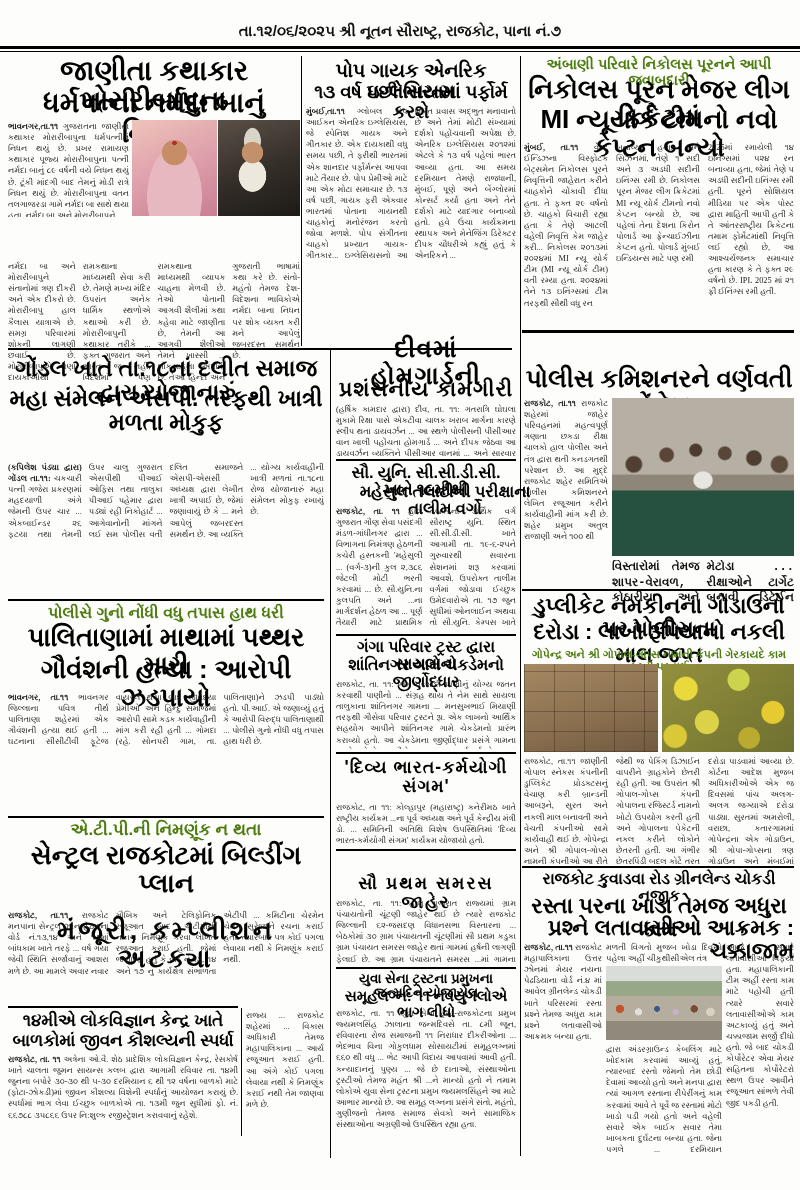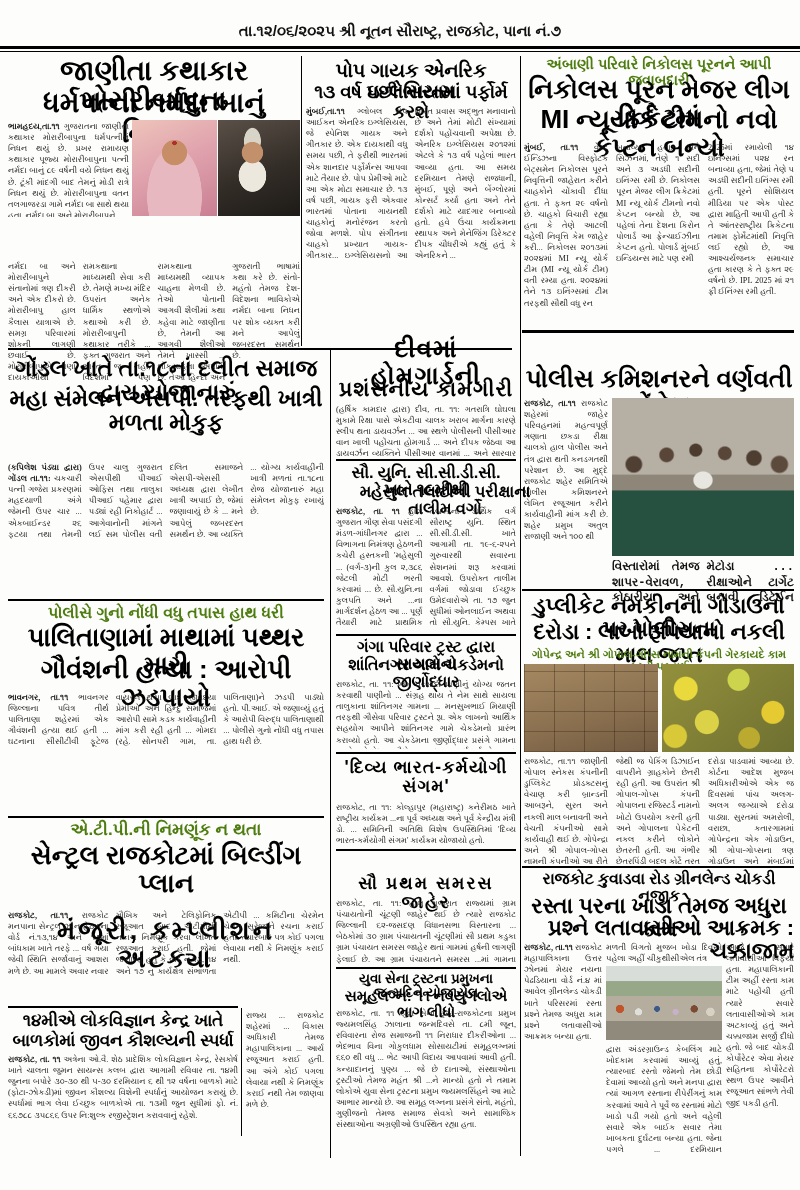--- a/index.html
+++ b/index.html
@@ -68,21 +68,21 @@
   <div class="rule" style="left:0;top:46px;width:800px;height:3px;"></div>
   <div class="rule" style="left:0;top:51px;width:800px;height:1px;"></div>
 
   <div class="rule" style="left:301px;top:56px;width:1px;height:290px;"></div>
   <div class="rule" style="left:520px;top:56px;width:1px;height:1100px;"></div>
   <div class="rule" style="left:330px;top:350px;width:1px;height:808px;"></div>
 
   <div class="hl" style="left:8px;top:56px;width:292px;font-size:28px;">જાણીતા કથાકાર મોરારીબાપુના</div>
   <div class="hl" style="left:8px;top:88px;width:292px;font-size:28px;">ધર્મપત્ની નર્મદા બાનું નિધન</div>
   <div class="bt" style="left:8px;top:121px;width:121px;height:96px;">
-    <b>ભામહદય,તા.૧૧</b> <span>ગુજરાતના જાણીતા કથાકાર મોરારીબાપુના ધર્મપત્નીનું નિધન થયું છે. પ્રખર રામાયણ કથાકાર પૂજ્ય મોરારીબાપુના પત્ની નર્મદા બાનું ૮૯ વર્ષની વયે નિધન થયું છે. ટૂંકી માંદગી બાદ તેમનું મોડી રાત્રે નિધન થયું છે. મોરારીબાપુના વતન તલગાજરડા ગામે નર્મદા બા સાથે થયા હતા. નર્મદા બા અને મોરારીબાપુને ...</span>
+    <b>ભાવનગર,તા.૧૧</b> <span>ગુજરાતના જાણીતા કથાકાર મોરારીબાપુના ધર્મપત્નીનું નિધન થયું છે. પ્રખર રામાયણ કથાકાર પૂજ્ય મોરારીબાપુના પત્ની નર્મદા બાનું ૮૯ વર્ષની વયે નિધન થયું છે. ટૂંકી માંદગી બાદ તેમનું મોડી રાત્રે નિધન થયું છે. મોરારીબાપુના વતન તલગાજરડા ગામે નર્મદા બા સાથે થયા હતા. નર્મદા બા અને મોરારીબાપુને ...</span>
   </div>
   <div class="photo ph-narmada" style="left:132px;top:120px;width:85px;height:96px;"></div>
   <div class="photo ph-bapu" style="left:218px;top:120px;width:82px;height:96px;"></div>
   <div class="bt c4" style="left:8px;top:221px;width:292px;height:124px;">નર્મદા બા અને મોરારીબાપુને સંતાનોમાં ત્રણ દીકરી અને એક દીકરો છે. મોરારીબાપુ હાલ કૈલાસ યાત્રાએ છે. સમગ્ર પરિવારમાં શોકની લાગણી છવાઈ છે. મોરારીબાપુએ ઘણા દાયકાઓથી રામકથાના માધ્યમથી સેવા કરી છે. તેમણે મખ્ય મંદિર ઉપરાંત અનેક ધાર્મિક સ્થળોએ કથાઓ કરી છે. મોરારીબાપુની કથાકાર તરીકે ... ફક્ત ગુજરાત અને ભારત જ નહીં, વિદેશમાં પણ રામકથાના માધ્યમથી વ્યાપક ચાહના મેળવી છે. તેઓ પોતાની આગવી શૈલીમાં કથા કહેવા માટે જાણીતા છે, તેમની આ આગવી શૈલીઓ તેમને ખાસ્સી ... લોકચાહના અપાવી છે. તેઓ હિન્દી અને ગુજરાતી ભાષામાં કથા કરે છે. સંતો-મહંતો તેમજ દેશ-વિદેશના ભાવિકોએ નર્મદા બાના નિધન પર શોક વ્યક્ત કરી મને આપેલું જબરદસ્ત સમર્થન છે.</div>
 
   <div class="hl" style="left:306px;top:60px;width:210px;font-size:19.5px;">પોપ ગાયક એનરિક ઇગ્લેસિયસ</div>
   <div class="hl" style="left:306px;top:82px;width:210px;font-size:18.5px;">૧૩ વર્ષ પછી ભારતમાં પર્ફોર્મ કરશે</div>
   <div class="bt c2" style="left:306px;top:106px;width:210px;height:240px;">
     <b>મુંબઈ,તા.૧૧</b> <span>ગ્લોબલ પોપ આઈકન એનરિક ઇગ્લેસિયસ, જે સ્પેનિશ ગાયક અને ગીતકાર છે. એક દાયકાથી વધુ સમય પછી, તે ફરીથી ભારતમાં એક શાનદાર પર્ફોર્મન્સ આપવા માટે તૈયાર છે. પોપ પ્રેમીઓ માટે આ એક મોટા સમાચાર છે. ૧૩ વર્ષ પછી, ગાયક ફરી એકવાર ભારતમાં પોતાના ગાયનથી ચાહકોનું મનોરંજન કરતો જોવા મળશે. પોપ સંગીતના ચાહકો પ્રખ્યાત ગાયક-ગીતકાર... ઇગ્લેસિયસનો આ ભારત પ્રવાસ અદ્ભુત મનાવાનો છે અને તેમાં મોટી સંખ્યામાં દર્શકો પહોંચવાની અપેક્ષા છે. એનરિક ઇગ્લેસિયસ ૨૦૧૨માં એટલે કે ૧૩ વર્ષ પહેલાં ભારત આવ્યા હતા. આ સમય દરમિયાન તેમણે રાજધાની, મુંબઈ, પૂણે અને બેંગ્લોરમાં કોન્સર્ટ કર્યા હતા અને તેને દર્શકો માટે યાદગાર બનાવ્યો હતો. હવે ઉંચા કાર્યક્રમના સ્થાપક અને મેનેજિંગ ડિરેક્ટર દીપક ચૌધરીએ કહ્યું હતું કે એનરિકને ...</span>
   </div>

